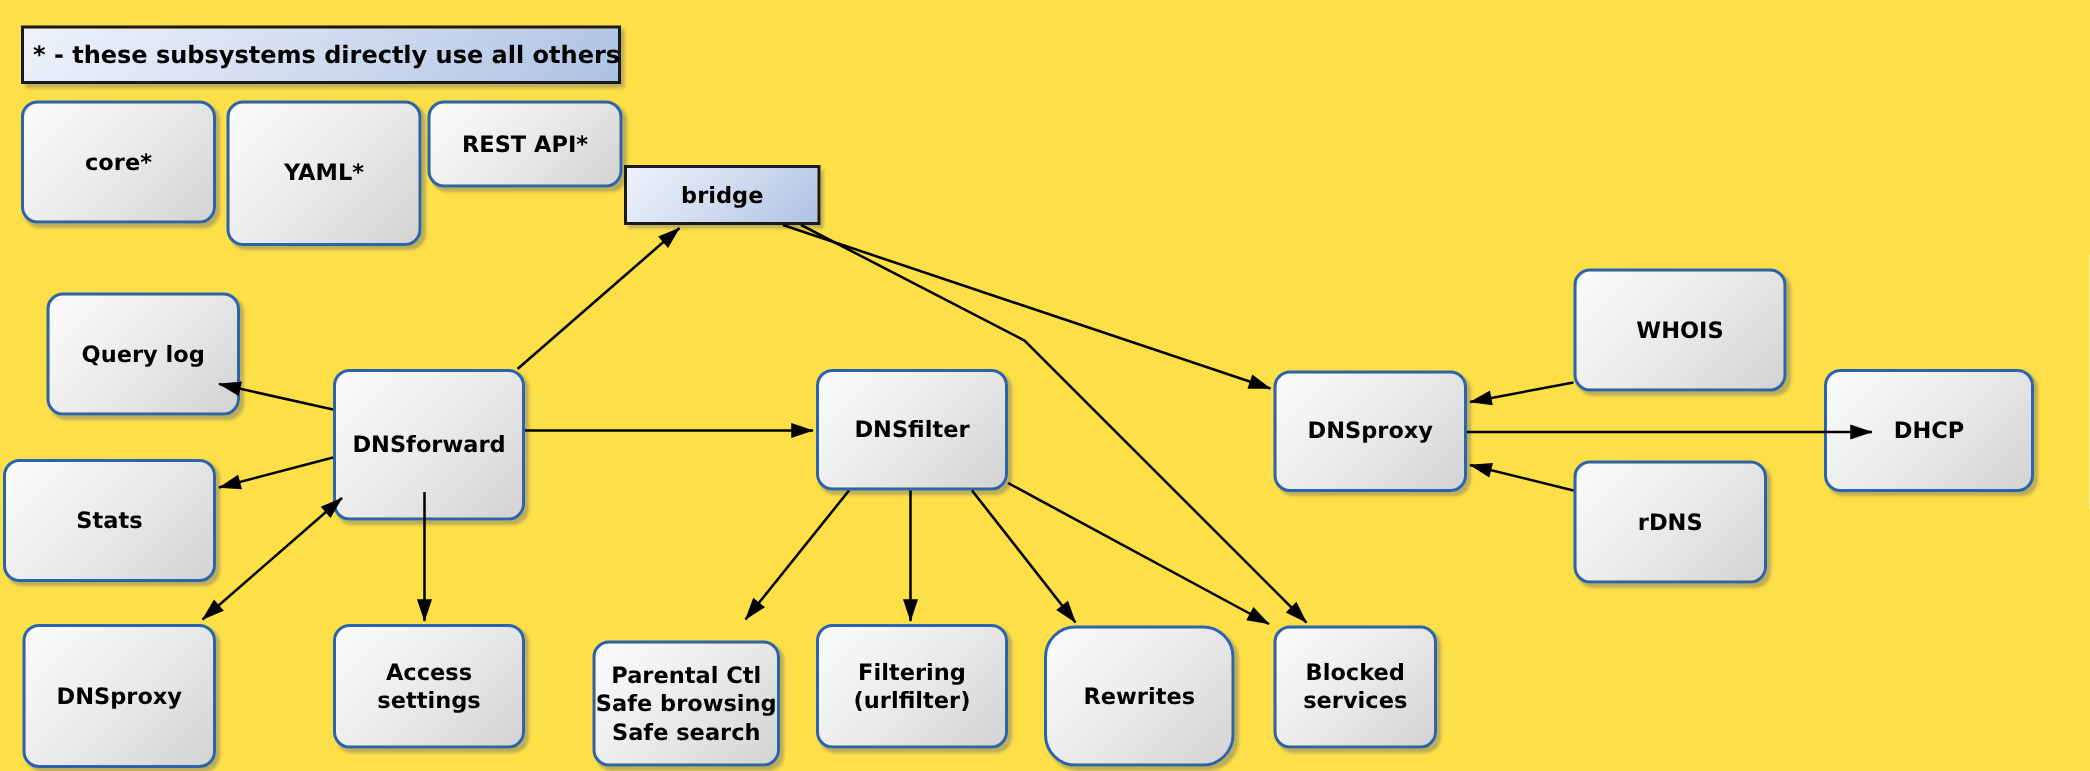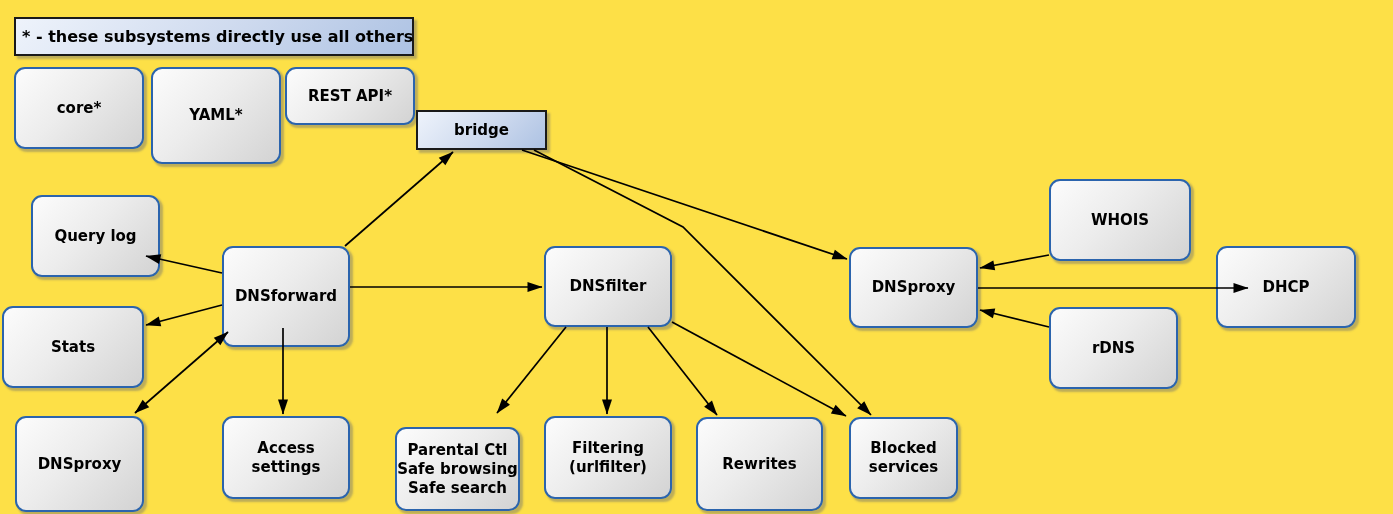--- a/index.html
+++ b/index.html
@@ -101,21 +101,21 @@
       </div>
       <div class="node " style="left: 395px; top: 415px; width: 125px; height: 84px; margin-top: 12px;">
         <span>Parental Ctl</span>
         <span>Safe browsing</span>
         <span>Safe search</span>
       </div>
       <div class="node " style="left: 544px; top: 416px; width: 128px; height: 83px;">
         <span>Filtering</span>
         <span>(urlfilter)</span>
       </div>
-      <div class="node " style="left: 696px; top: 417px; width: 127px; height: 94px;">
+      <div class="node " style="left: 696px; top: 417px; width: 127px; height: 94px; border-radius: 21px;">
         <span>Rewrites</span>
       </div>
       <div class="node " style="left: 849px; top: 417px; width: 109px; height: 82px;">
         <span>Blocked</span>
         <span>services</span>
       </div>
       <div class="node " style="left: 849px; top: 247px; width: 129px; height: 81px;">
         <span>DNSproxy</span>
       </div>
       <div class="node " style="left: 1049px; top: 179px; width: 142px; height: 82px;">

